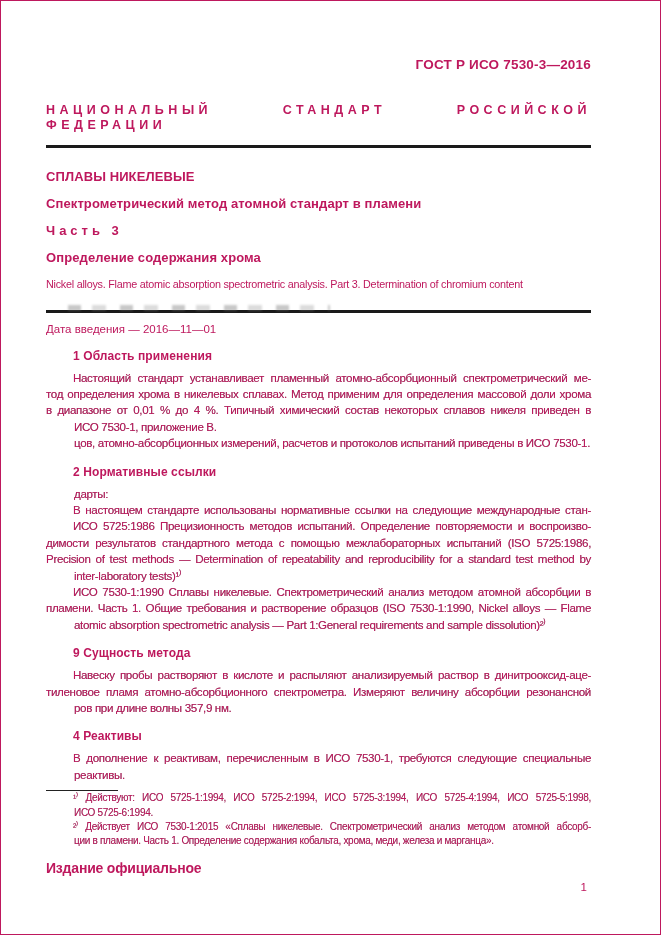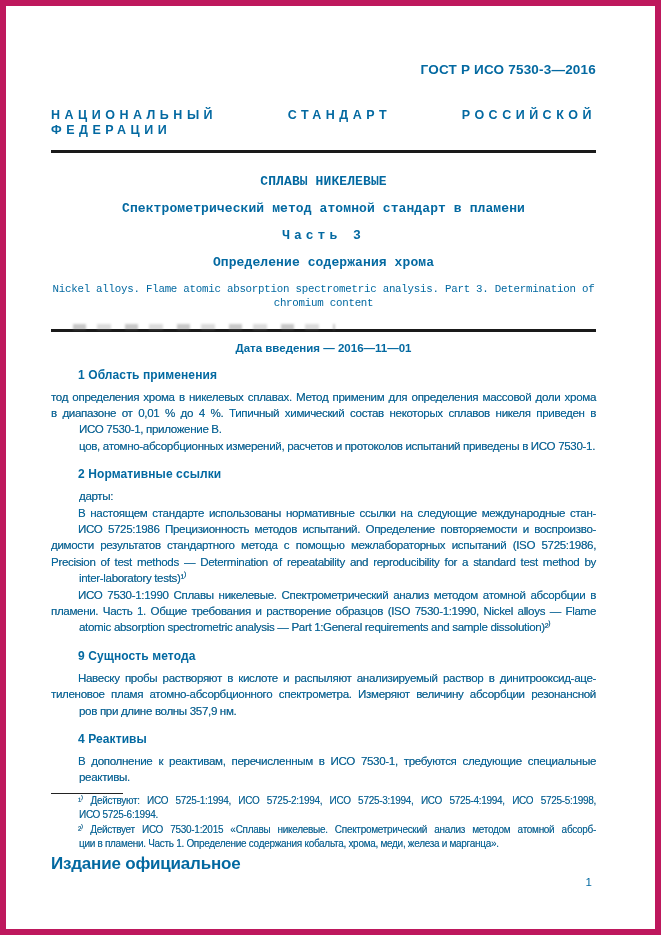--- a/index.html
+++ b/index.html
@@ -1,24 +1,24 @@
 <!DOCTYPE html>
 <html><head>
 <meta charset="utf-8">
 <style>
   html, body { margin: 0; padding: 0; background: #ffffff; }
   .page {
     position: relative;
     width: 661px;
     height: 935px;
     background: #ffffff;
-    border: 6px solid #be185d;
+    border: 1px solid #be185d;
     box-sizing: border-box;
     font-family: "Liberation Sans", sans-serif;
-    color: #0369a1;
+    color: #be185d;
     overflow: hidden;
   }
   .content {
     position: absolute;
     left: 45px;
     top: 0;
     width: 545px;
   }
   .doc-code {
     margin-top: 56px;
@@ -35,21 +35,21 @@
     letter-spacing: 4.5px;
     line-height: 15px;
     text-align: justify;
     text-align-last: justify;
   }
   .rule-header {
     margin-top: 12px;
     height: 3px;
     background: #1a1a1a;
   }
-  .titles { margin-top: 21px; text-align: center; font-family: Liberation Mono, monospace; }
+  .titles { margin-top: 21px; text-align: left; }
   .title-b {
     font-weight: bold;
     font-size: 13px;
     line-height: 15px;
     margin-bottom: 12px;
     letter-spacing: 0.1px;
   }
   .title-part { letter-spacing: 4px; }
   .title-en {
     font-size: 10.8px;
@@ -65,22 +65,22 @@
     width: 262px;
     height: 6px;
     background: repeating-linear-gradient(90deg,
       rgba(110,110,110,0.38) 0 13px, transparent 13px 24px,
       rgba(140,140,140,0.30) 24px 38px, transparent 38px 52px);
     filter: blur(0.8px);
   }
   .rule-intro { height: 2.5px; background: #1a1a1a; }
   .intro-date {
     margin-top: 9px;
-    text-align: center;
-    font-weight: bold;
+    text-align: left;
+    font-weight: normal;
     font-size: 11.5px;
     line-height: 14px;
   }
   .sec-heading {
     font-weight: bold;
     font-size: 12px;
     line-height: 16px;
     margin: 12px 0 6px 27px;
     letter-spacing: 0.1px;
   }
@@ -100,23 +100,23 @@
     background: #222222;
   }
   .footnote {
     font-size: 10px;
     line-height: 14.4px;
     letter-spacing: -0.3px;
     text-shadow: 0 0 0.3px rgba(20,20,20,0.45);
   }
   .footnote:first-of-type { margin-top: 3px; }
   .edition {
-    margin-top: 6px;
-    font-weight: bold;
-    font-size: 17px;
+    margin-top: 13px;
+    font-weight: bold;
+    font-size: 14px;
     line-height: 13px;
     letter-spacing: -0.2px;
   }
   .page-num {
     margin-top: 6px;
     text-align: right;
     font-size: 11.5px;
     line-height: 13px;
     padding-right: 4px;
   }
@@ -144,20 +144,21 @@
     <div class="rule2-wrap">
       <div class="smudge"></div>
       <div class="rule-intro"></div>
     </div>
 
     <div class="intro-date">Дата введения — 2016—11—01</div>
 
     <section>
       <div class="sec-heading">1 Область применения</div>
       <div class="para">
+          <div class="tline first">Настоящий стандарт устанавливает пламенный атомно-абсорбционный спектрометрический ме-</div>
           <div class="tline">тод определения хрома в никелевых сплавах. Метод применим для определения массовой доли хрома</div>
           <div class="tline">в диапазоне от 0,01 % до 4 %. Типичный химический состав некоторых сплавов никеля приведен в</div>
           <div class="tline last">ИСО 7530-1, приложение В.</div>
         </div>
       <div class="para">
           <div class="tline last">цов, атомно-абсорбционных измерений, расчетов и протоколов испытаний приведены в ИСО 7530-1.</div>
         </div>
     </section>
 
     <section>

